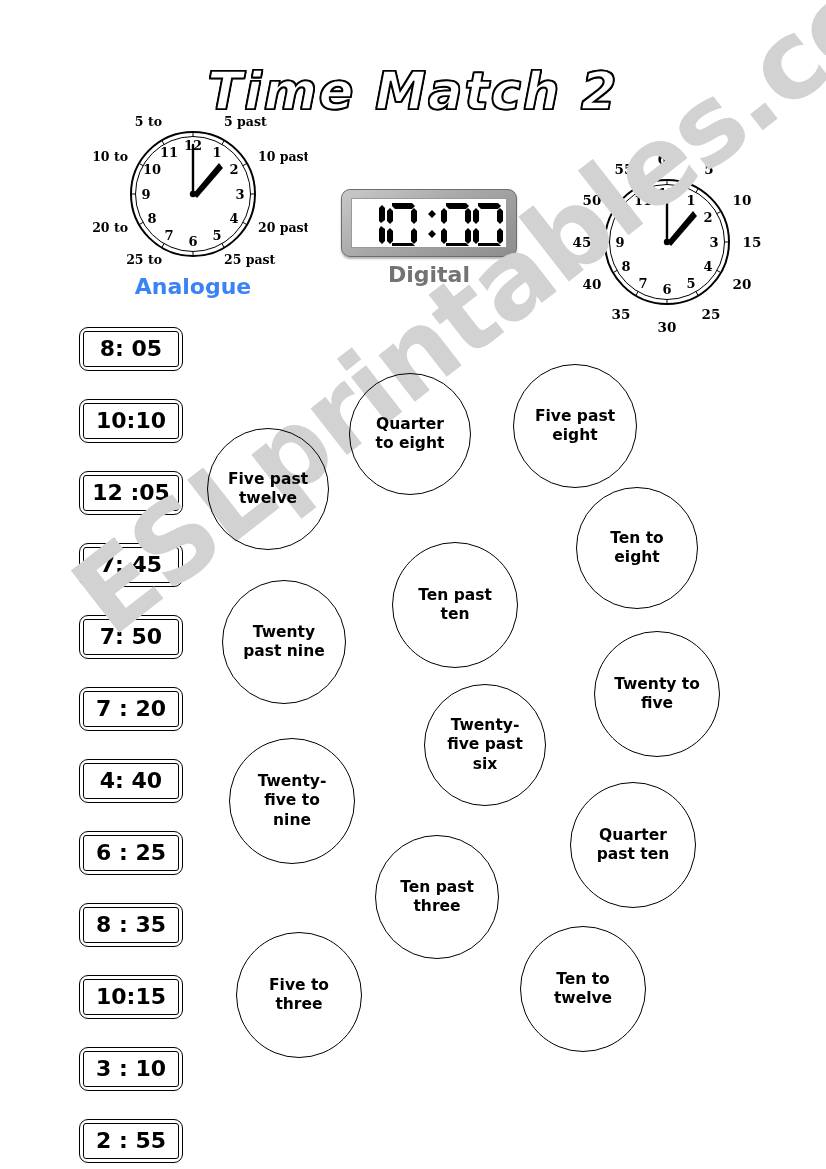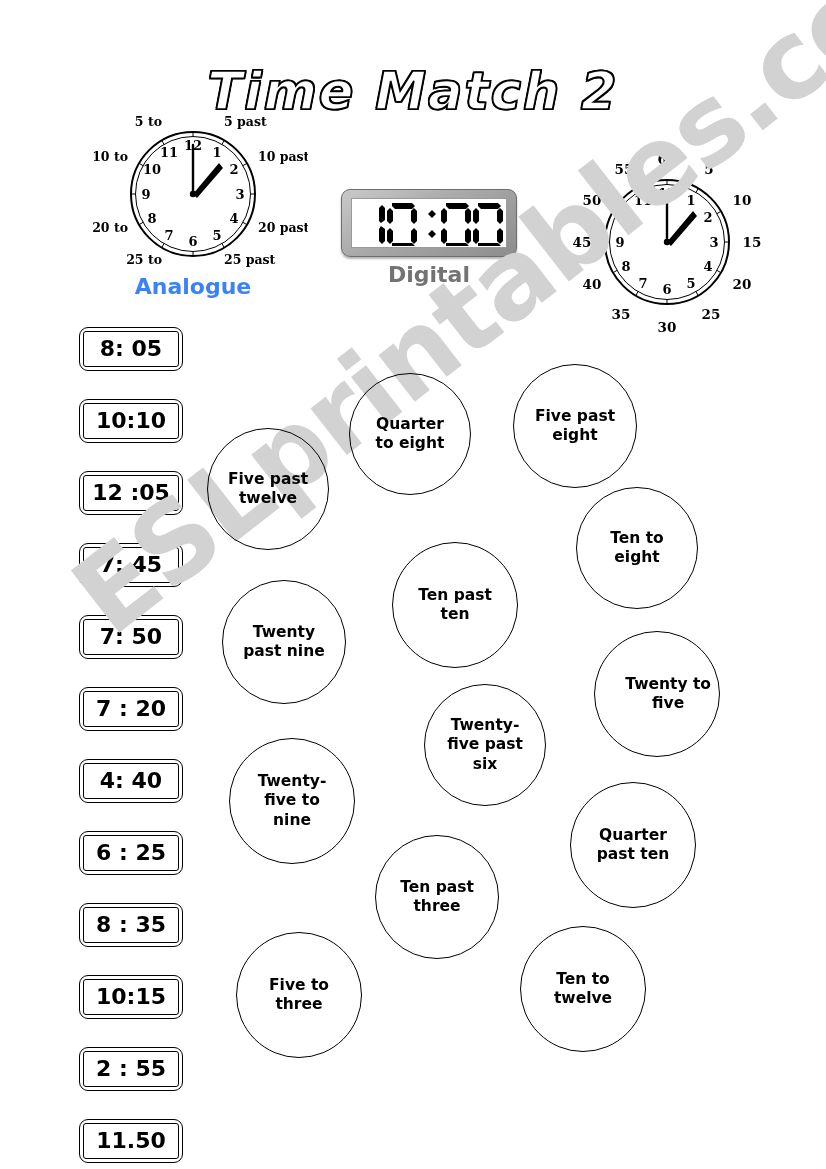--- a/index.html
+++ b/index.html
@@ -396,20 +396,25 @@
           <span class="time-box-label">8 : 35</span>
         </div>
       </div>
       <div class="time-box-outer">
         <div class="time-box-inner">
           <span class="time-box-label">10:15</span>
         </div>
       </div>
       <div class="time-box-outer">
         <div class="time-box-inner">
+          <span class="time-box-label">3 : 10</span>
+        </div>
+      </div>
+      <div class="time-box-outer">
+        <div class="time-box-inner">
           <span class="time-box-label">2 : 55</span>
         </div>
       </div>
       <div class="time-box-outer">
         <div class="time-box-inner">
           <span class="time-box-label">11.50</span>
         </div>
       </div>
     </div>
 
@@ -431,21 +436,21 @@
 eight</span>
       </div>
       <div class="word-circle" style="left: 392px; top: 542px; width: 126px; height: 126px;">
         <span class="word-circle-label">Ten past
 ten</span>
       </div>
       <div class="word-circle" style="left: 222px; top: 580px; width: 124px; height: 124px;">
         <span class="word-circle-label">Twenty
 past nine</span>
       </div>
-      <div class="word-circle" style="left: 594px; top: 631px; width: 126px; height: 126px; justify-content: flex-end;">
+      <div class="word-circle" style="left: 594px; top: 631px; width: 126px; height: 126px;">
         <span class="word-circle-label">Twenty to
 five</span>
       </div>
       <div class="word-circle" style="left: 424px; top: 684px; width: 122px; height: 122px;">
         <span class="word-circle-label">Twenty-
 five past
 six</span>
       </div>
       <div class="word-circle" style="left: 229px; top: 738px; width: 126px; height: 126px;">
         <span class="word-circle-label">Twenty-

